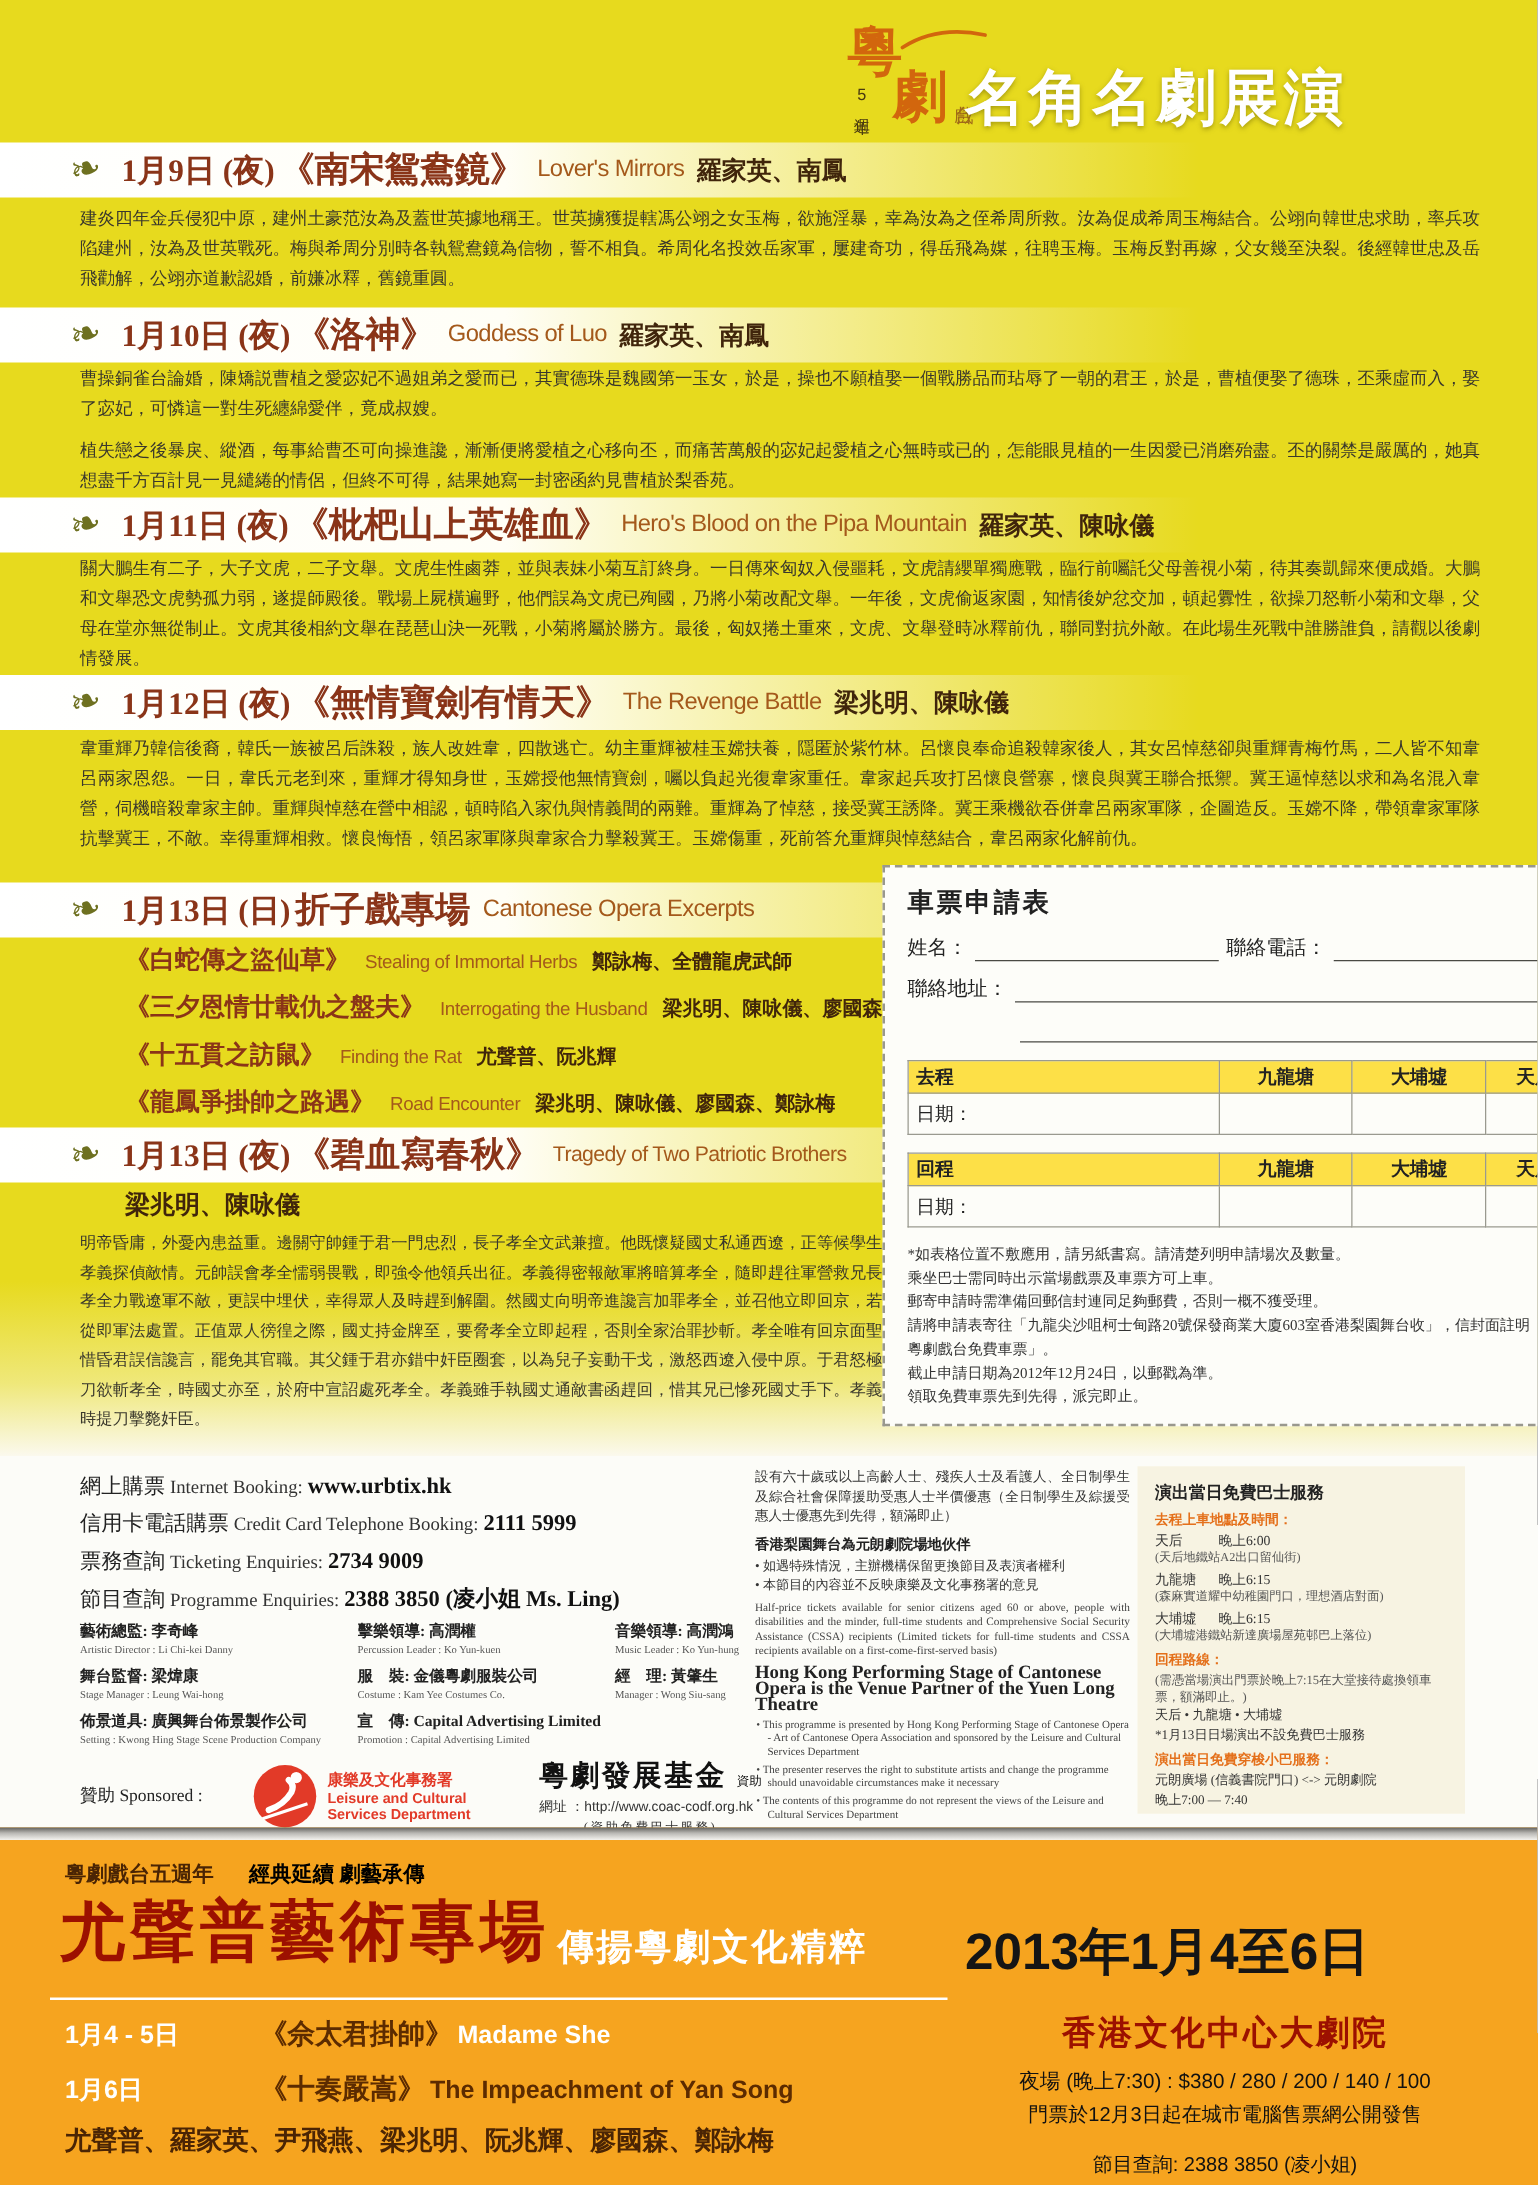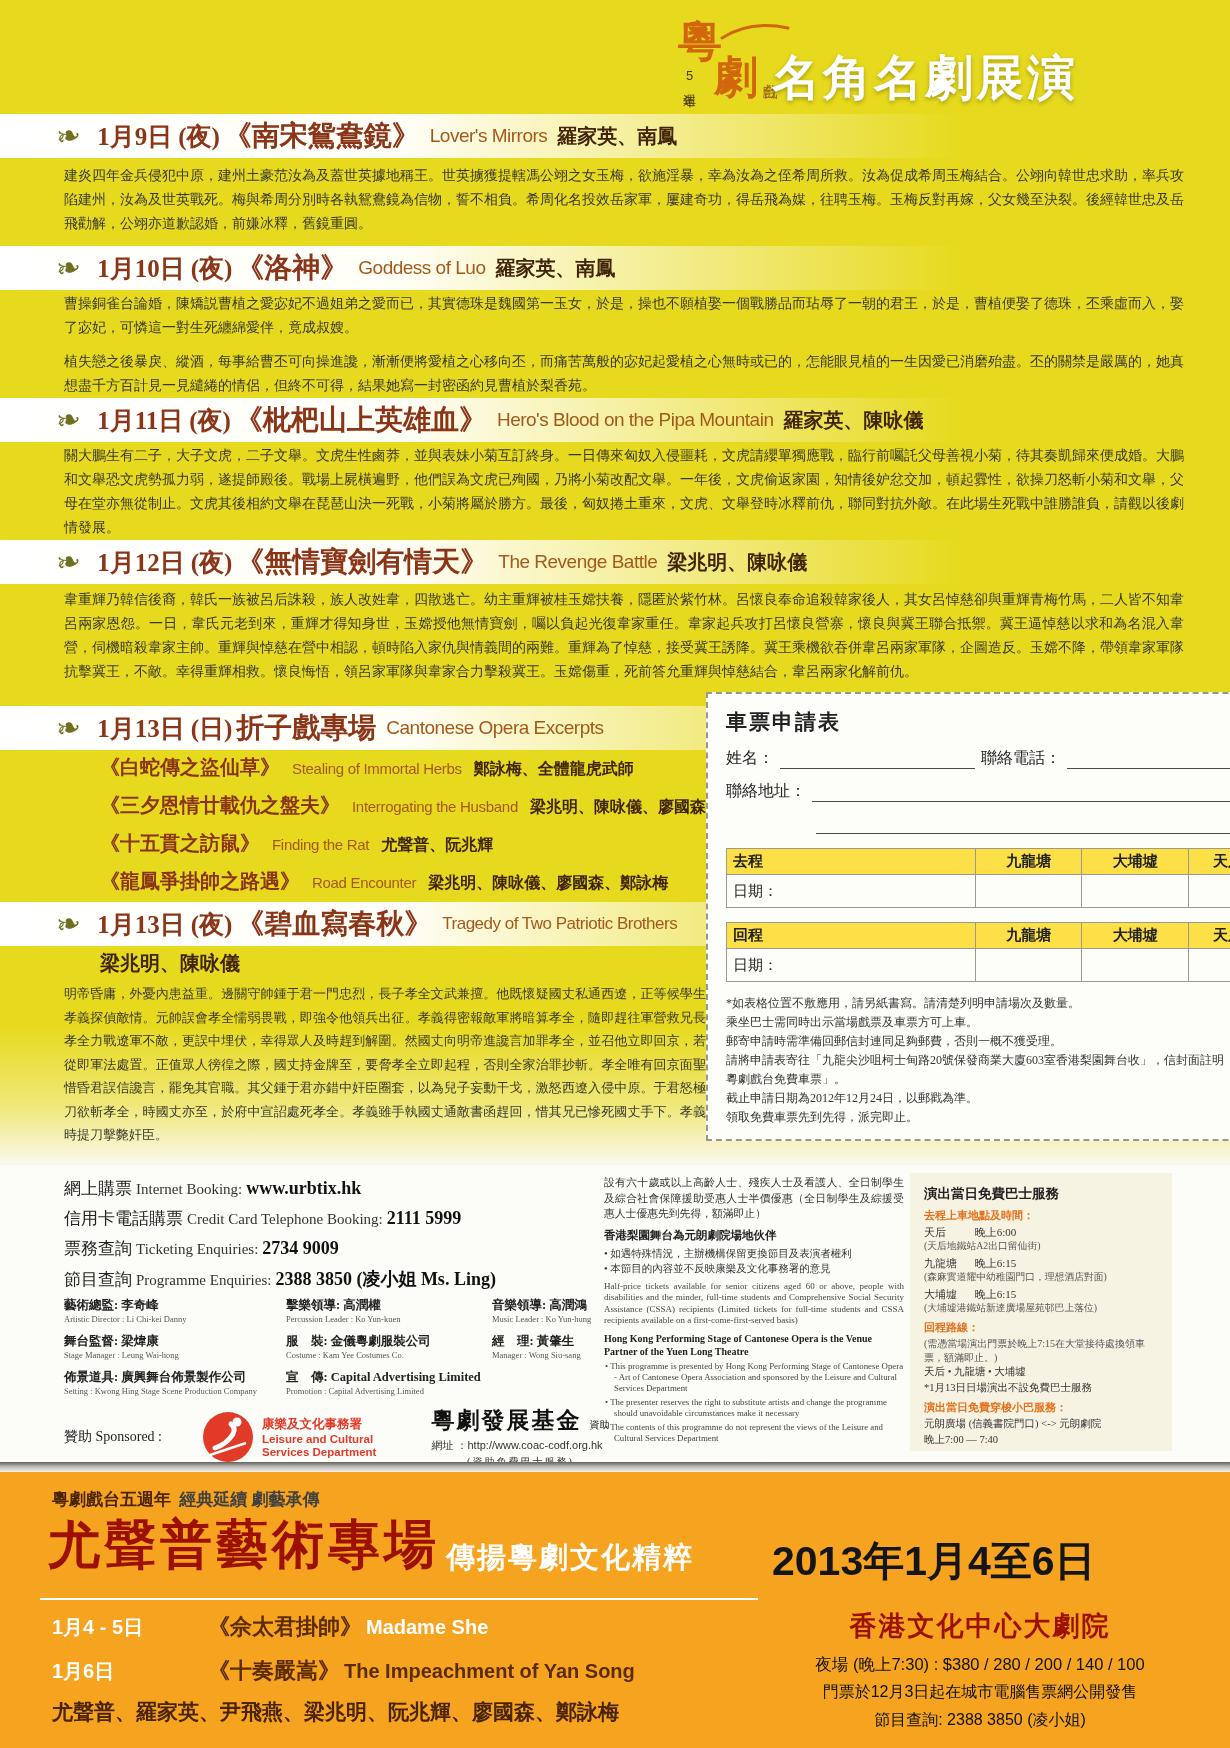--- a/index.html
+++ b/index.html
@@ -79,60 +79,60 @@
   .fund-sup{font-size:10px;color:#111;margin-left:4px;}
   .fund-web{font-size:11px;color:#333;margin-top:2px;font-family:"Liberation Sans",sans-serif;}
   .fund-note{font-size:10px;color:#333;text-align:center;letter-spacing:2px;margin-top:2px;}
   .midnotes{position:absolute;left:604px;top:10px;width:300px;}
   .mn-zh{font-size:10.8px;line-height:15.5px;color:#333;text-align:justify;}
   .mn-head-zh{font-size:11.5px;font-weight:bold;color:#222;margin:6px 0 3px 0;}
   .mn-ul{margin:0 0 4px 0;padding:0;list-style:none;}
   .mn-ul li{font-size:10.5px;line-height:15px;color:#333;}
   .mn-ul li:before{content:"• ";}
   .mn-en{font-size:9px;line-height:11.5px;color:#444;margin-top:5px;text-align:justify;}
-  .mn-head-en{font-size:10px;font-weight:bold;color:#222;margin-top:5px;line-height:13px;}
+  .mn-head-en{font-size:15px;font-weight:bold;color:#222;margin-top:5px;line-height:13px;}
   .mn-ul-en{margin:3px 0 0 10px;padding:0;list-style:none;}
   .mn-ul-en li{font-size:8.8px;line-height:11px;color:#444;margin-bottom:3px;}
   .mn-ul-en li:before{content:"• ";margin-left:-9px;}
   .bus{position:absolute;left:910px;top:8px;width:262px;height:278px;box-sizing:border-box;
       background:#f7f3e2;padding:12px 14px;}
   .bus-title{font-size:13.5px;font-weight:bold;color:#222;margin-bottom:5px;}
   .bus-head{font-size:11px;font-weight:bold;color:#e4701b;margin:5px 0 2px 0;}
   .stop{font-size:11px;color:#333;}
   .stop-name{display:inline-block;width:48px;}
   .stop-note{font-size:9.8px;color:#555;margin-bottom:3px;}
   .bus-line{font-size:10.5px;color:#333;margin-bottom:2px;}
   .bus-note{font-size:10px;color:#555;}
   
   .sec-orange{position:absolute;left:0;top:1462px;width:1230px;height:286px;background:#f6a41f;}
   .sep{position:absolute;left:0;top:0;width:100%;height:10px;
       background:linear-gradient(180deg,#63625e 0%,#b9b8b4 45%,#f4f3ef 100%);}
   .o-pre{position:absolute;left:52px;top:26px;font-size:17px;font-weight:bold;color:#4a2404;}
-  .o-accent{color:#404040;margin-left:4px;}
+  .o-accent{color:#000000;margin-left:24px;}
   .o-big{position:absolute;left:48px;top:48px;font-size:52px;font-weight:bold;color:#9c1000;
       letter-spacing:4px;}
   .o-sub{position:absolute;left:446px;top:76px;font-size:29px;font-weight:bold;color:#fff;letter-spacing:2px;}
   .o-date{position:absolute;left:772px;top:72px;font-size:41px;font-weight:bold;color:#151515;
       font-family:"Liberation Sans",sans-serif;}
   .o-hr{position:absolute;left:40px;top:136px;width:718px;border-top:2px solid #fff;}
   .o-show{position:absolute;left:52px;white-space:nowrap;}
   .o-sd{display:inline-block;width:152px;font-size:20px;font-weight:bold;color:#fff;
       font-family:"Liberation Sans",sans-serif;}
   .o-st{font-size:22px;font-weight:bold;color:#5c2b00;}
   .o-se{font-size:20px;font-weight:bold;font-family:"Liberation Sans",sans-serif;}
   .o-se.light{color:#fff;}
   .o-se.dark{color:#5c2b00;}
   .o-cast{position:absolute;left:52px;top:236px;font-size:21px;font-weight:bold;color:#4a2404;}
   .o-venue{position:absolute;left:770px;top:146px;width:420px;text-align:center;
       font-size:27px;font-weight:bold;color:#9c1000;letter-spacing:2px;}
   .o-price{position:absolute;left:760px;top:192px;width:440px;text-align:center;
       font-size:16.5px;color:#111;font-family:"Liberation Sans",sans-serif;}
   .o-sale{position:absolute;left:760px;top:220px;width:440px;text-align:center;
       font-size:16px;color:#111;font-family:"Liberation Sans",sans-serif;}
-  .o-enq{position:absolute;left:760px;top:248px;width:440px;text-align:center;
+  .o-enq{position:absolute;left:760px;top:260px;width:440px;text-align:center;
       font-size:16px;color:#111;font-family:"Liberation Sans",sans-serif;}
 </style>
 </head>
 <body>
 
 <div class="page">
 
   <div class="sec-yellow">
 
     <div class="logo">

